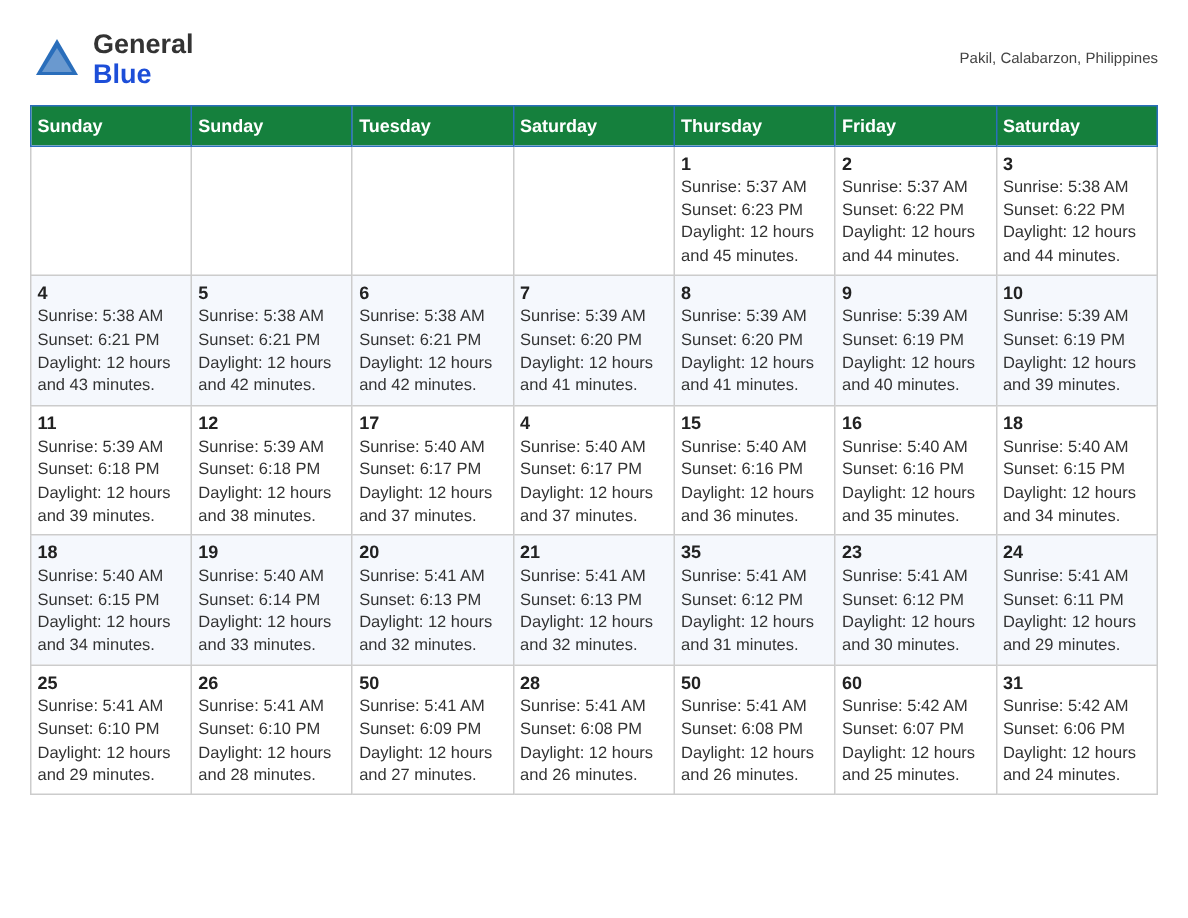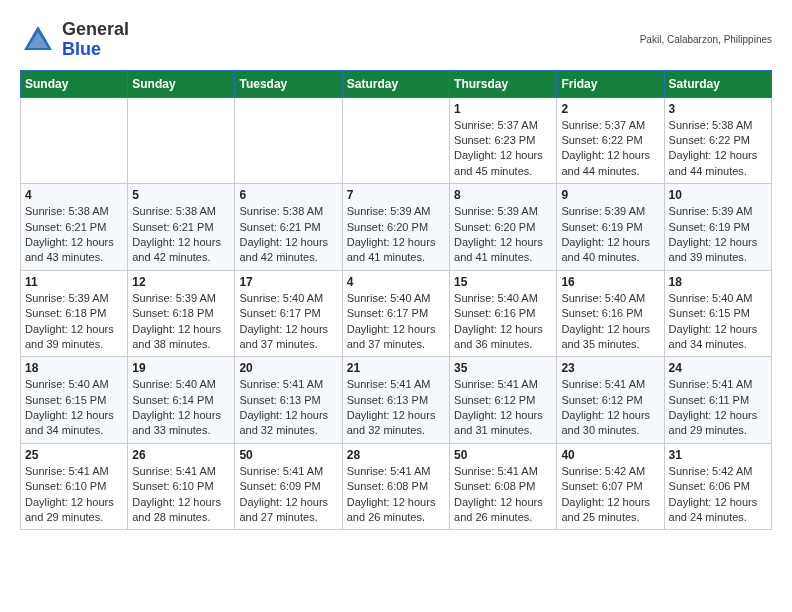--- a/index.html
+++ b/index.html
@@ -245,21 +245,21 @@
         </td>
         <td>
           <span class="day-num">28</span>
           <div class="day-info">Sunrise: 5:41 AM<br>Sunset: 6:08 PM<br>Daylight: 12 hours<br>and 26 minutes.</div>
         </td>
         <td>
           <span class="day-num">50</span>
           <div class="day-info">Sunrise: 5:41 AM<br>Sunset: 6:08 PM<br>Daylight: 12 hours<br>and 26 minutes.</div>
         </td>
         <td>
-          <span class="day-num">40</span>
+          <span class="day-num">60</span>
           <div class="day-info">Sunrise: 5:42 AM<br>Sunset: 6:07 PM<br>Daylight: 12 hours<br>and 25 minutes.</div>
         </td>
         <td>
           <span class="day-num">31</span>
           <div class="day-info">Sunrise: 5:42 AM<br>Sunset: 6:06 PM<br>Daylight: 12 hours<br>and 24 minutes.</div>
         </td>
       </tr>
     </tbody>
 </table>
 

